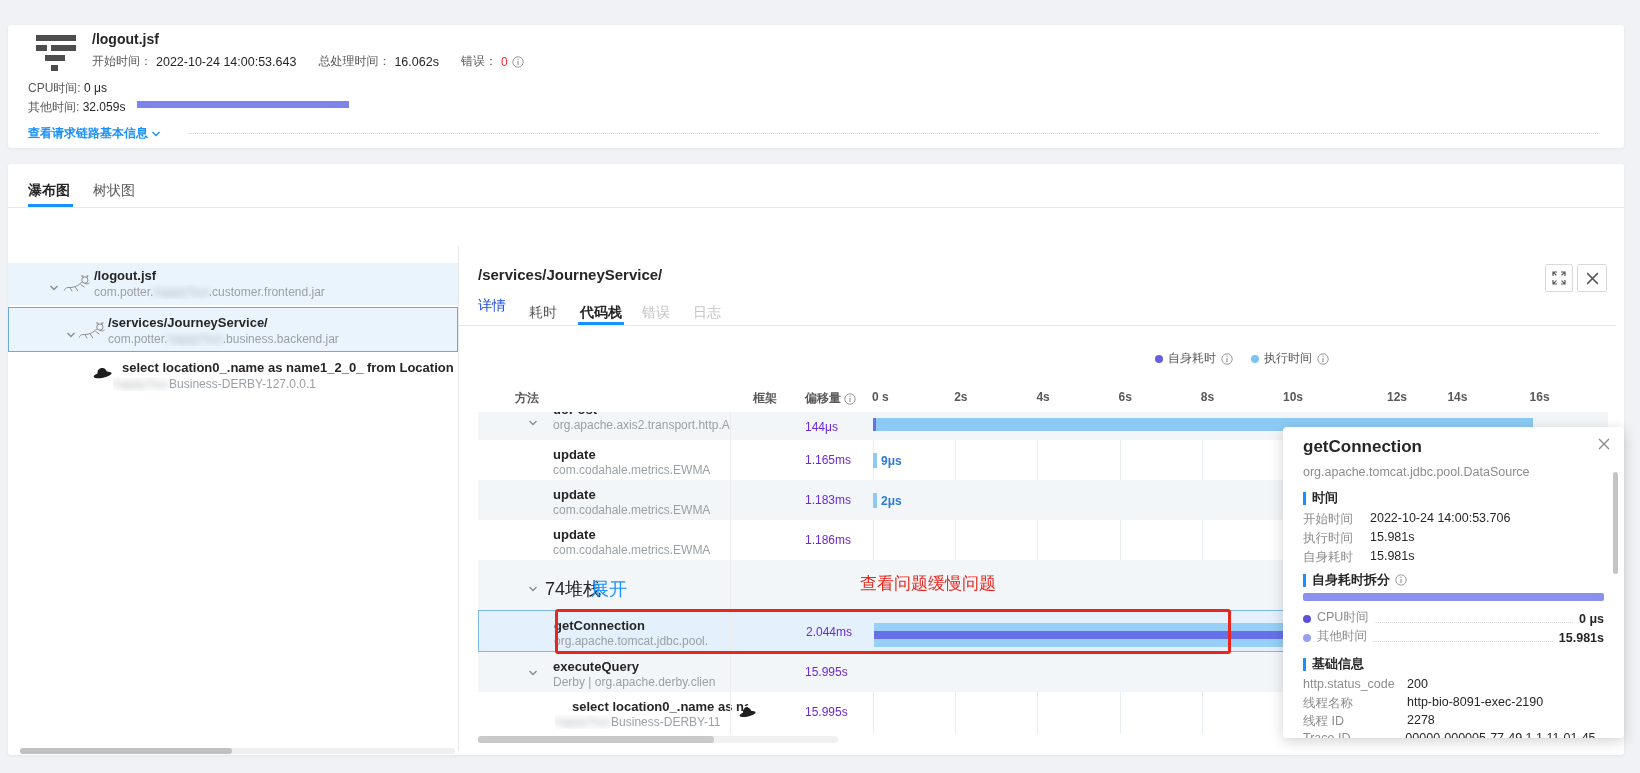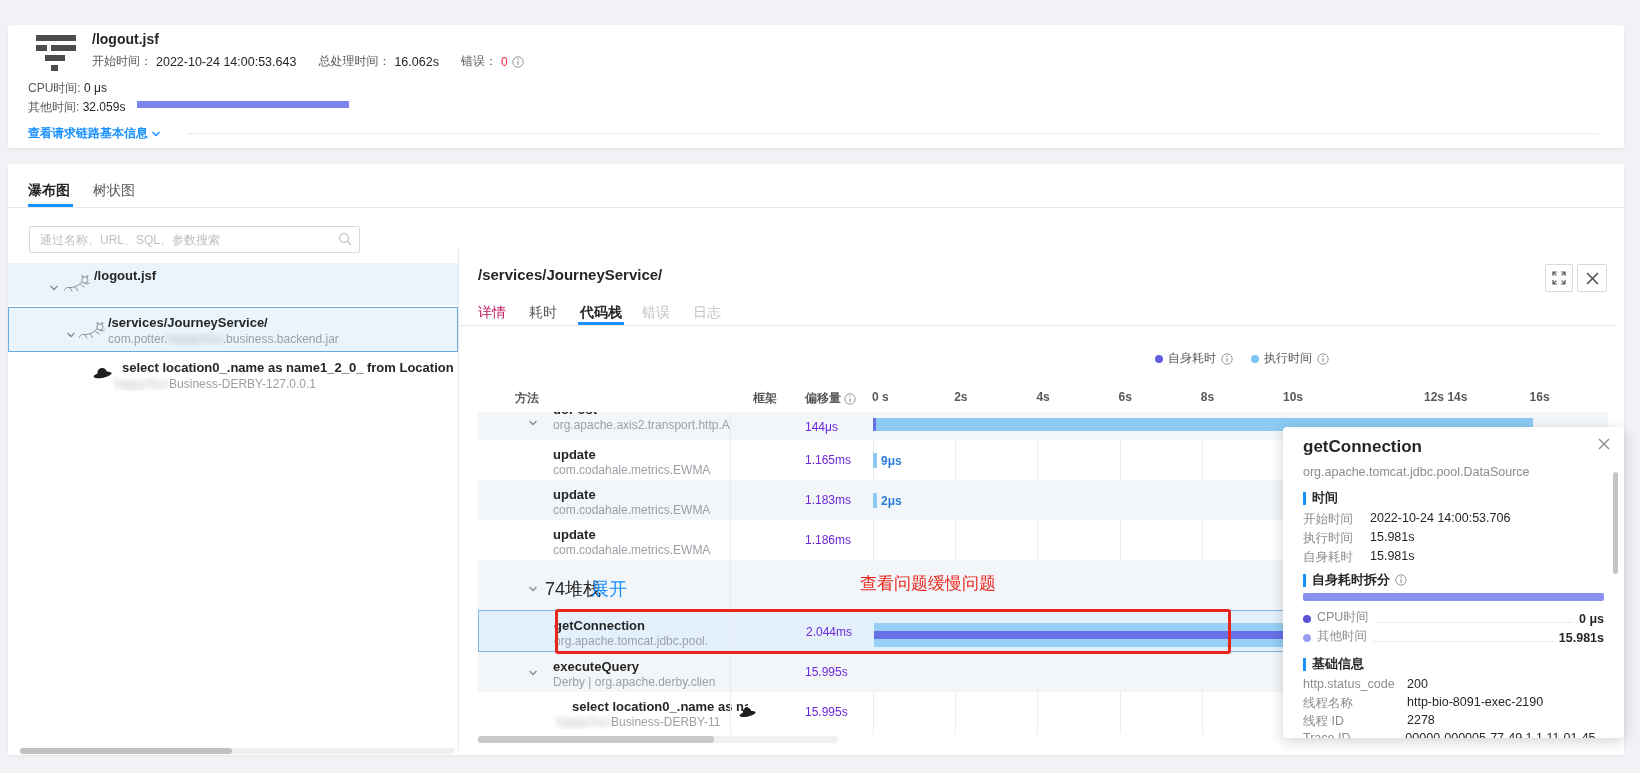--- a/index.html
+++ b/index.html
@@ -89,40 +89,34 @@
   <div class="abs" style="left:180px;top:108px;width:1410px;height:0;border-top:1px dotted #c9ddf2;"></div>
 </div>
 
 <div class="card" style="left:8px;top:164px;width:1616px;height:591px;">
 
   <div class="abs f14 bold" style="left:20px;top:18px;">瀑布图</div>
   <div class="abs f14 lbl" style="left:85px;top:18px;cursor:pointer;">树状图</div>
   <div class="abs" style="left:20px;top:40px;width:45px;height:3px;background:#1890ff;"></div>
   <div class="abs" style="left:0;top:43px;width:1616px;height:1px;background:#e8e8e8;"></div>
 
-  <div class="abs" style="left:21px;top:62px;width:331px;height:27px;">
-    <input style="width: 100%; height: 100%;" placeholder="通过名称、URL、SQL、参数搜索">
-    <span class="abs" id="search1-icon" style="right:8px;top:6px;"><svg width="14" height="14" viewBox="0 0 14 14">
-          <circle cx="6" cy="6" r="4.4" fill="none" stroke="#bfbfbf" stroke-width="1.3"></circle>
-          <line x1="9.4" y1="9.4" x2="13" y2="13" stroke="#bfbfbf" stroke-width="1.3"></line>
-        </svg></span>
-  </div>
 
   <div id="tree">
       <div class="tree-item highlight" style="top: 99px; height: 42px;">
         <span class="abs" style="left:41px;top:16px;"><svg width="10" height="10" viewBox="0 0 10 10">
             <path d="M1.5 3l3.5 3.5L8.5 3" fill="none" stroke="#8c8c8c" stroke-width="1.4"></path>
           </svg></span>
         <span class="abs" style="left:55px;top:10px;"><svg width="28" height="22" viewBox="0 0 32 24" fill="none" stroke="#8a8a8a" stroke-width="1.1">
   <circle cx="25" cy="7.5" r="3.6"></circle>
             <path d="M22.5 4.6l-1.2-2 2.4.6M27.5 4.6l1.2-2-2.4.6"></path>
   <path d="M21.5 9.5C18 14 12 16.5 5.5 16M5.5 16c-2 .3-3.8 1.6-4 3.5M8 16.5l2.5 4M14 15.5l3 4.5M20 12.5l4.5 3"></path>
   <path d="M24.5 11c2.5 1.5 4.5 1 6-.5"></path>
           </svg></span>
         <div class="tree-title abs" style="left:86px;top:5px;width:364px;">/logout.jsf</div>
+        <div class="tree-sub abs" style="left:86px;top:22px;width:364px;"><span>com.potter.</span><span class="blurred">happyTour</span><span>.customer.frontend.jar</span></div>
       </div>
       <div class="tree-item selected" style="top: 143px; height: 45px;">
         <span class="abs" style="left:57px;top:17.5px;"><svg width="10" height="10" viewBox="0 0 10 10">
             <path d="M1.5 3l3.5 3.5L8.5 3" fill="none" stroke="#8c8c8c" stroke-width="1.4"></path>
           </svg></span>
         <span class="abs" style="left:69px;top:11.5px;"><svg width="28" height="22" viewBox="0 0 32 24" fill="none" stroke="#8a8a8a" stroke-width="1.1">
   <circle cx="25" cy="7.5" r="3.6"></circle>
             <path d="M22.5 4.6l-1.2-2 2.4.6M27.5 4.6l1.2-2-2.4.6"></path>
   <path d="M21.5 9.5C18 14 12 16.5 5.5 16M5.5 16c-2 .3-3.8 1.6-4 3.5M8 16.5l2.5 4M14 15.5l3 4.5M20 12.5l4.5 3"></path>
   <path d="M24.5 11c2.5 1.5 4.5 1 6-.5"></path>
@@ -152,21 +146,21 @@
         <path d="M1 5V1h4M9 1h4v4M13 9v4H9M5 13H1V9M1 1l3.4 3.4M13 1L9.6 4.4M13 13L9.6 9.6M1 13l3.4-3.4"></path>
       </svg>
     </div>
   <div class="icon-btn abs" style="left:1569px;top:100px;width:30px;height:28px;" id="panel-close-btn">
       <svg width="15" height="15" viewBox="0 0 14 14">
         <path d="M2 2l10 10M12 2L2 12" stroke="#595959" stroke-width="1.4"></path>
       </svg>
     </div>
 
   <div id="detail-tabs">
-      <div class="abs f14" style="left: 470px; top: 140px; cursor: pointer; color: #be185d;">详情</div>
+      <div class="abs f14" style="left: 470px; top: 133px; cursor: pointer; color: #1d4ed8;">详情</div>
       <div class="abs f14" style="left: 521px; top: 140px; cursor: pointer; color: rgb(89, 89, 89);">耗时</div>
       <div class="abs f14" style="left: 572px; top: 140px; cursor: pointer; font-weight: bold; color: rgb(38, 38, 38);">代码栈</div>
       <div class="abs f14" style="left: 634px; top: 140px; cursor: pointer; color: rgb(196, 196, 196);">错误</div>
       <div class="abs f14" style="left: 685px; top: 140px; cursor: pointer; color: rgb(196, 196, 196);">日志</div>
     </div>
   <div class="abs" style="left:570px;top:158px;width:46px;height:3px;background:#1890ff;"></div>
   <div class="abs" style="left:450px;top:161px;width:1158px;height:1px;background:#e8e8e8;"></div>
 
   <div id="legend">
       <div class="abs f12 lbl" style="left: 1147px; top: 186px; display: flex; align-items: center; gap: 5px;">
@@ -212,21 +206,21 @@
       <div class="axis-lab" style="left: 946.2px;">2s</div>
       <div class="gridline" style="left: 1029.4px;"></div>
       <div class="axis-lab" style="left: 1028.4px;">4s</div>
       <div class="gridline" style="left: 1111.6px;"></div>
       <div class="axis-lab" style="left: 1110.6px;">6s</div>
       <div class="gridline" style="left: 1193.8px;"></div>
       <div class="axis-lab" style="left: 1192.8px;">8s</div>
       <div class="gridline" style="left: 1276px;"></div>
       <div class="axis-lab" style="left: 1275px;">10s</div>
       <div class="gridline" style="left: 1358.2px;"></div>
-      <div class="axis-lab" style="left: 1416px;">12s</div>
+      <div class="axis-lab" style="left: 1379px;">12s</div>
       <div class="gridline" style="left: 1440.4px;"></div>
       <div class="axis-lab" style="left: 1439.4px;">14s</div>
       <div class="gridline" style="left: 1522.6px;"></div>
       <div class="axis-lab" style="left: 1521.6px;">16s</div>
     </div>
 
   <div id="rows">
       <div class="row-bg zebra" style="top: 248px; height: 28px; overflow: hidden; cursor: pointer;">
         <span class="abs" style="left:50px;top:2px;"><svg width="10" height="10" viewBox="0 0 10 10">
             <path d="M1.5 3l3.5 3.5L8.5 3" fill="none" stroke="#8c8c8c" stroke-width="1.4"></path>

